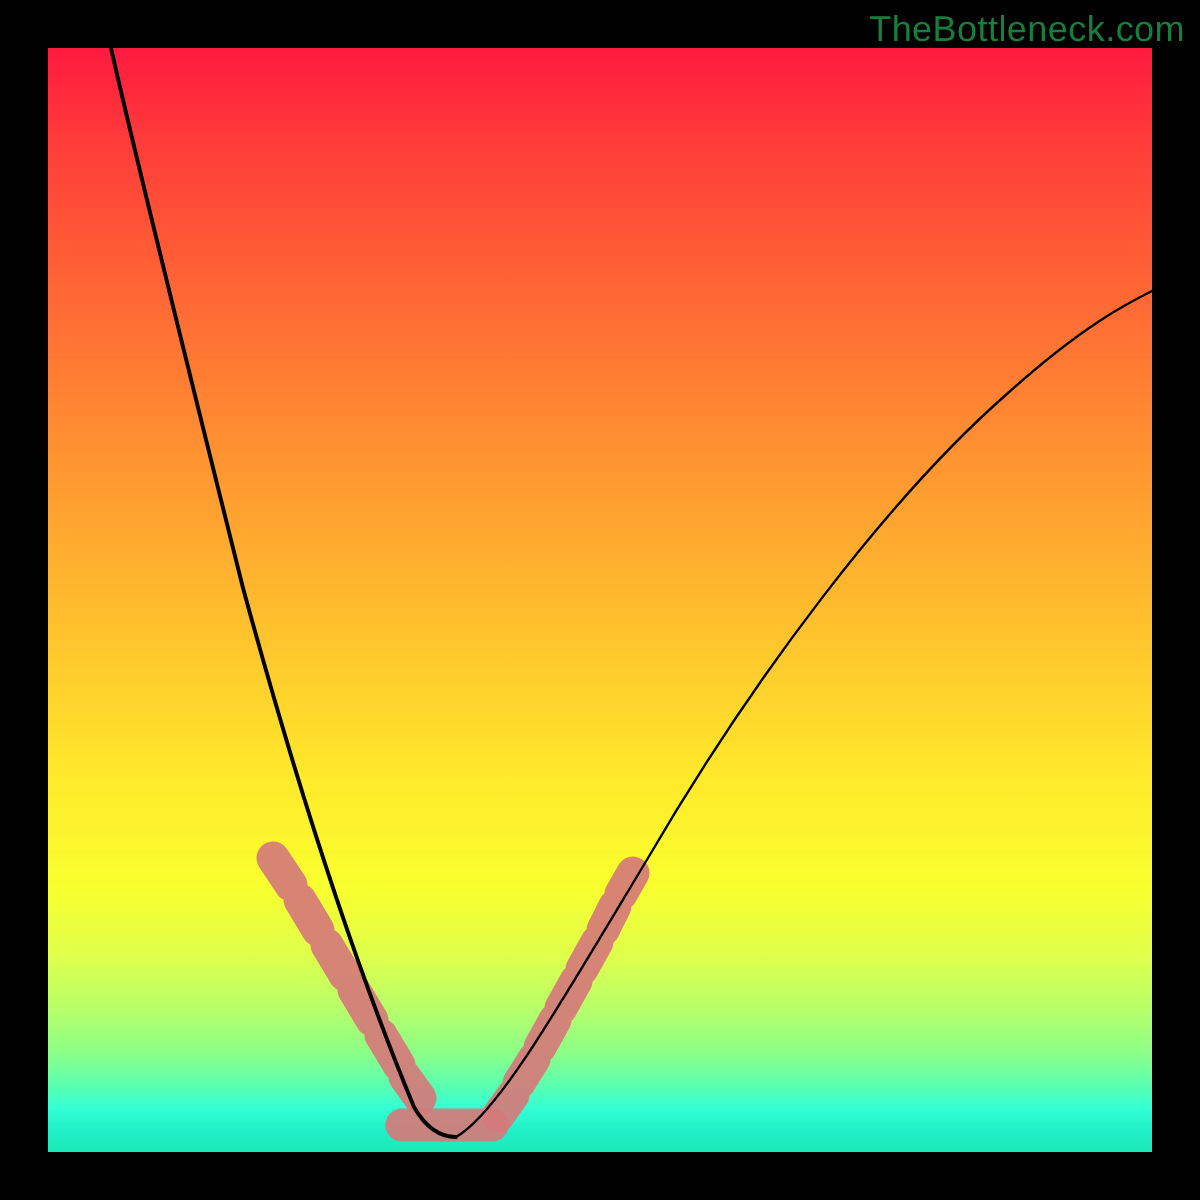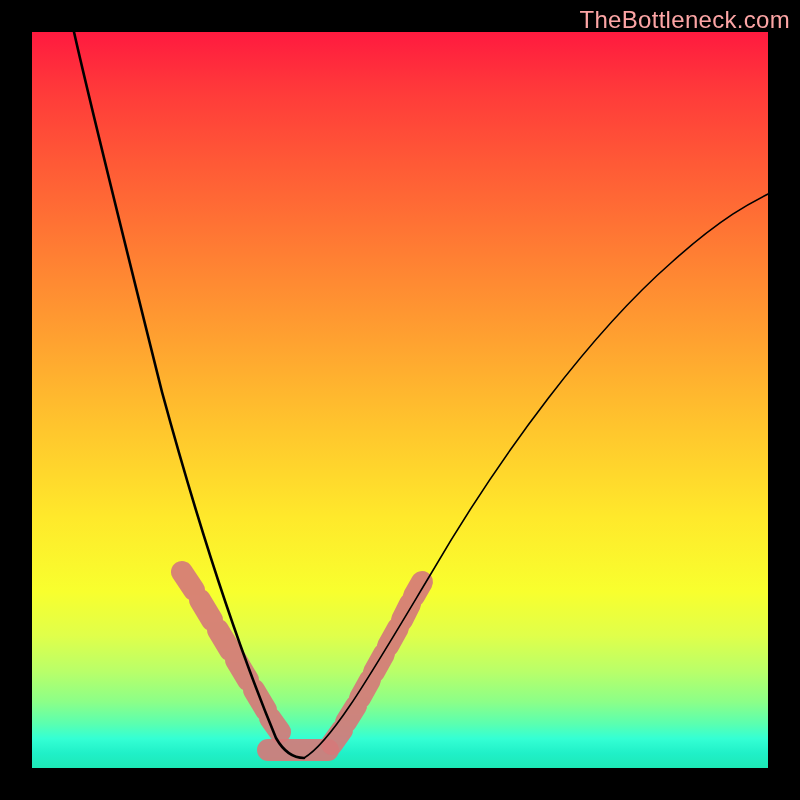--- a/index.html
+++ b/index.html
@@ -49,21 +49,21 @@
       #5affb0 94%,
       #34ffd4 96%,
       #20f0c8 98%,
       #1de9b6 100%
     );
   }
   .watermark {
     position: absolute;
     top: 6px;
     right: 10px;
-    color: #fca5a5;
+    color: #15803d;
     font-size: 24px;
     font-weight: 500;
     letter-spacing: 0.3px;
     z-index: 50;
   }
   svg.overlay {
     position: absolute;
     left: 0;
     top: 0;
     width: 736px;

